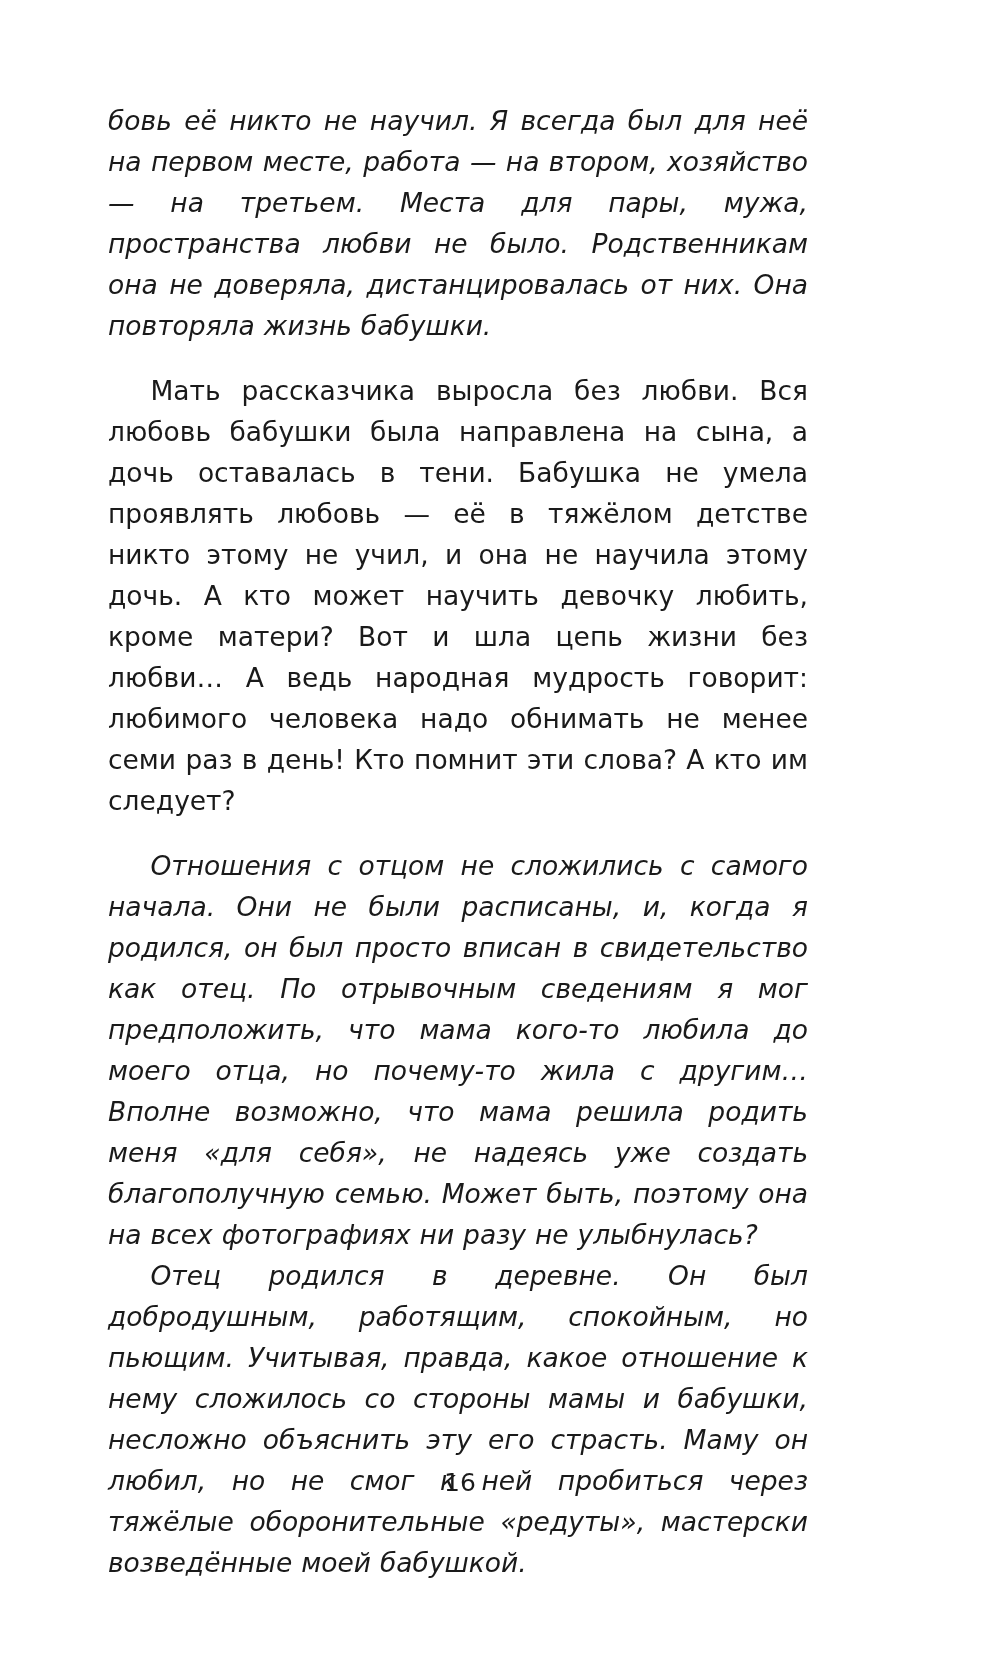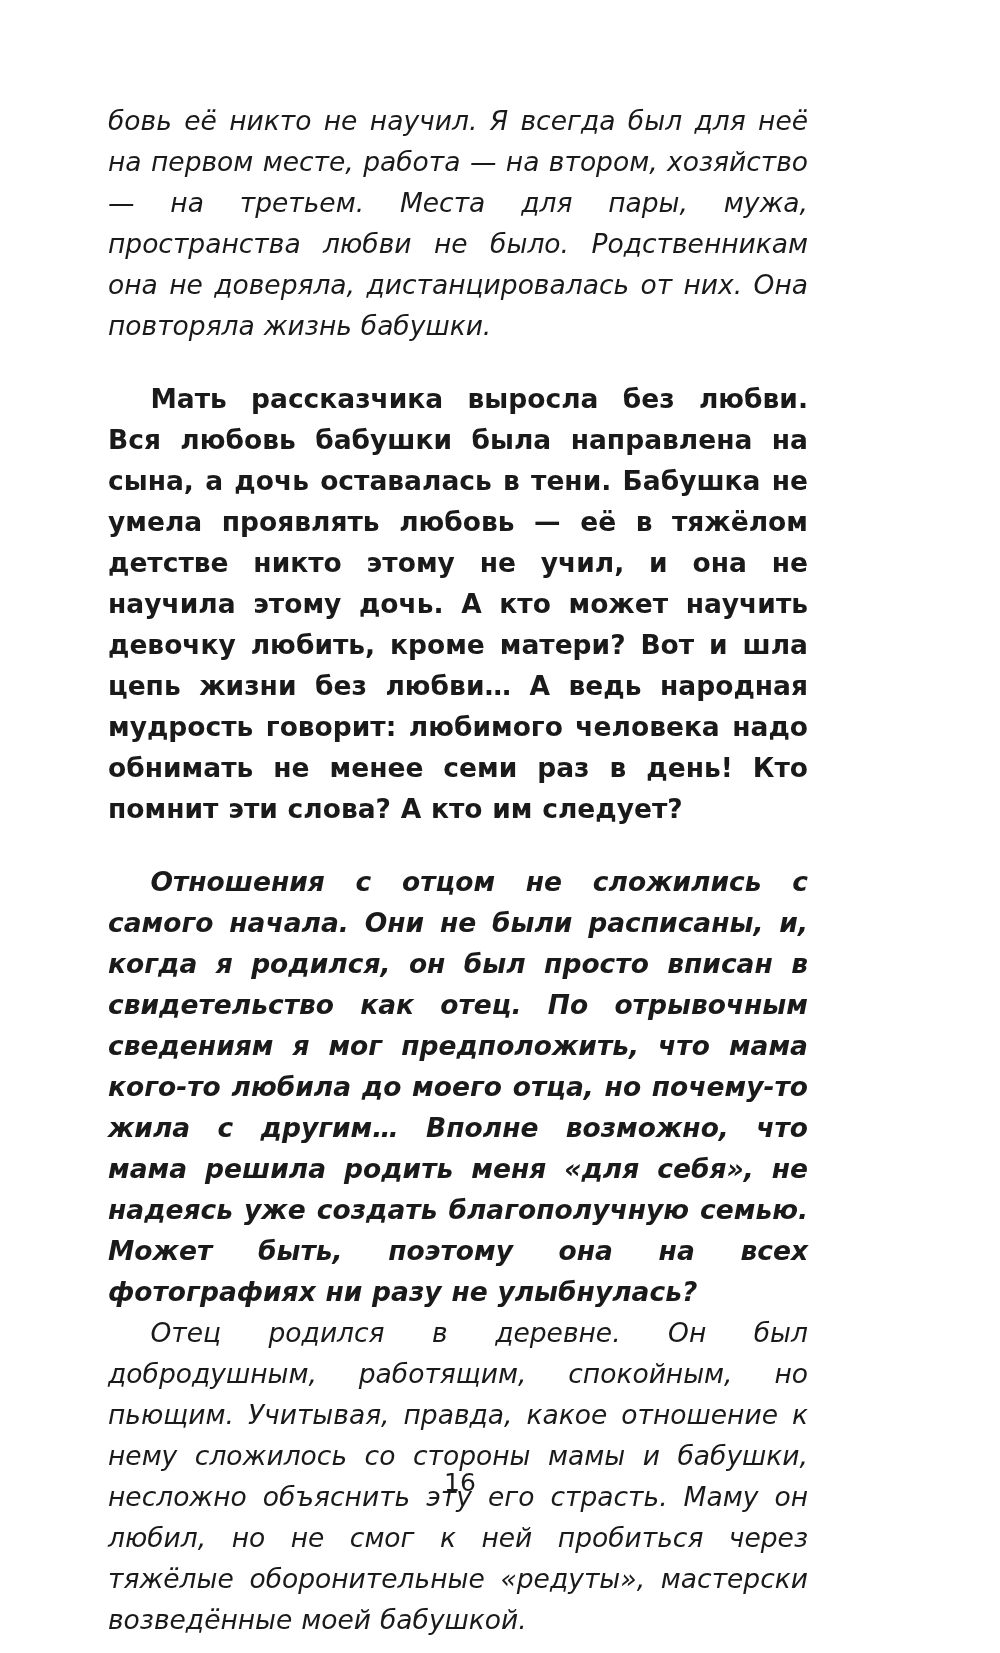--- a/index.html
+++ b/index.html
@@ -36,22 +36,21 @@
   .roman {
     font-style: normal;
   }
   .para {
     margin: 0;
   }
   .indent {
     text-indent: 1.6em;
   }
   .gap-xl {
-    margin-top: 32px;
-    font-weight: bold;
+    margin-top: 24px;
   }
   .page-number {
     position: absolute;
     left: 0;
     right: 0;
     top: 1468px;
     text-align: center;
     font-size: 25px;
     font-style: normal;
     color: #1a1a1a;

